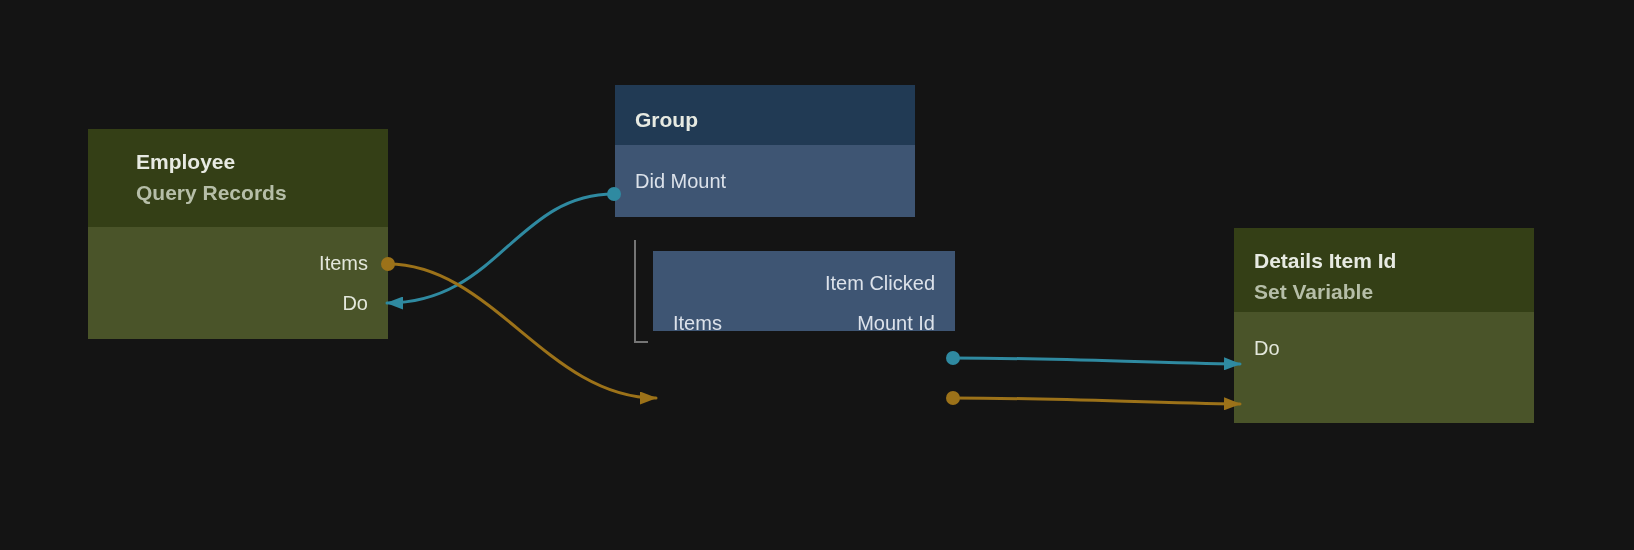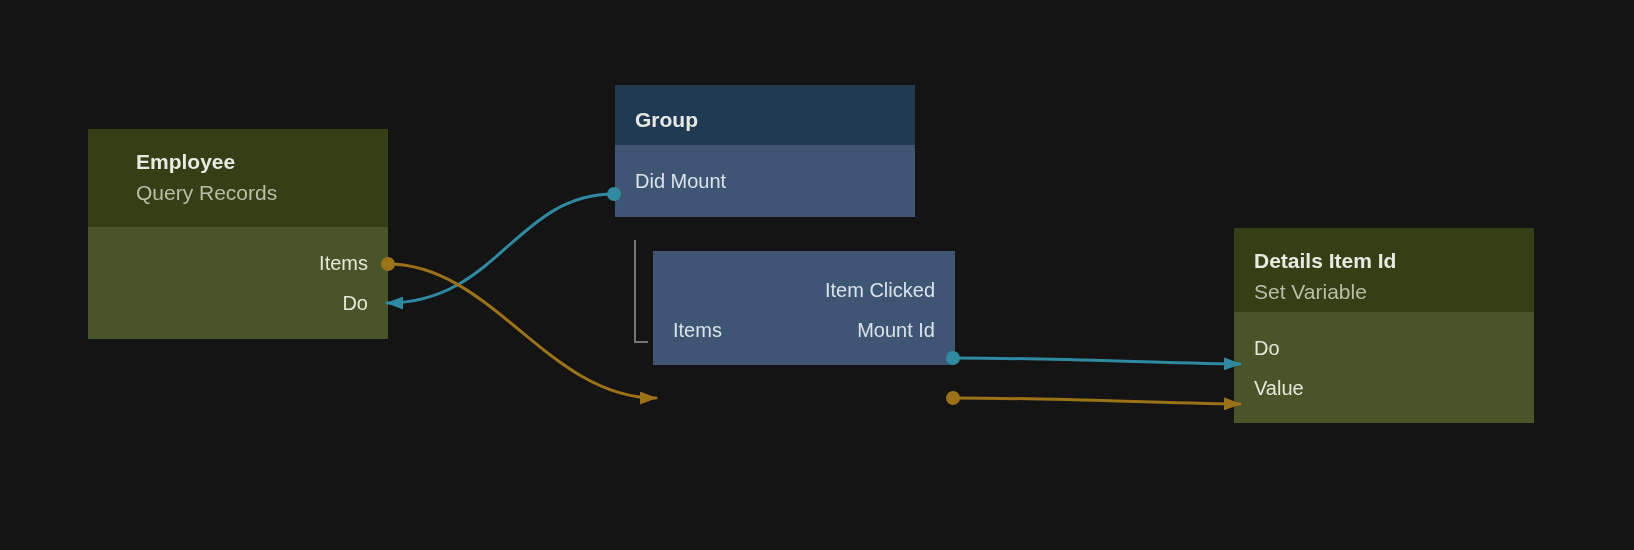--- a/index.html
+++ b/index.html
@@ -35,21 +35,21 @@
   .node.blue  .body { background: var(--blue_body, #3E5573); }
   .title {
     font-size: 21px;
     font-weight: bold;
     line-height: 30px;
     color: var(--text_title, #E7EAE2);
     white-space: nowrap;
   }
   .subtitle {
     font-size: 21px;
-    font-weight: normal;
+    font-weight: bold;
     line-height: 31px;
     color: var(--text_subtitle, #B6BEA8);
     white-space: nowrap;
   }
   .body { box-sizing: border-box; }
   .row {
     height: 40px;
     display: flex;
     align-items: center;
     padding: 0 20px;
@@ -66,21 +66,21 @@
   #node-employee { left: 88px;  top: 129px; width: 300px; }
   #node-employee .head { height: 98px;  padding-top: 18px; padding-left: 48px; }
   #node-employee .body { height: 112px; padding-top: 16px; }
 
   #node-group { left: 615px; top: 85px;  width: 300px; }
   #node-group .head { height: 60px; padding-top: 20px; }
   #node-group .body { height: 72px; padding-top: 16px; }
 
   #node-table { left: 653px; top: 251px; width: 302px; }
   #node-table .head { height: 68px;  padding-top: 18px; }
-  #node-table .body { height: 114px; padding-top: 19px; }
+  #node-table .body { height: 80px; padding-top: 12px; }
 
   #node-details { left: 1234px; top: 228px; width: 300px; }
   #node-details .head { height: 84px; padding-top: 18px; }
   #node-details .body { height: 111px; padding-top: 16px; }
 </style>
 </head>
 <body>
 
 <div class="canvas">
 
@@ -150,19 +150,16 @@
 
   <div class="node green" id="node-details">
     <div class="head">
       <div class="title">Details Item Id</div>
       <div class="subtitle">Set Variable</div>
     </div>
     <div class="body">
       <div class="row left">
         <span>Do</span>
       </div>
-      <div class="row left">
-        <span>Value</span>
-      </div>
     </div>
   </div>
 
 </div>
 
 </body></html>

